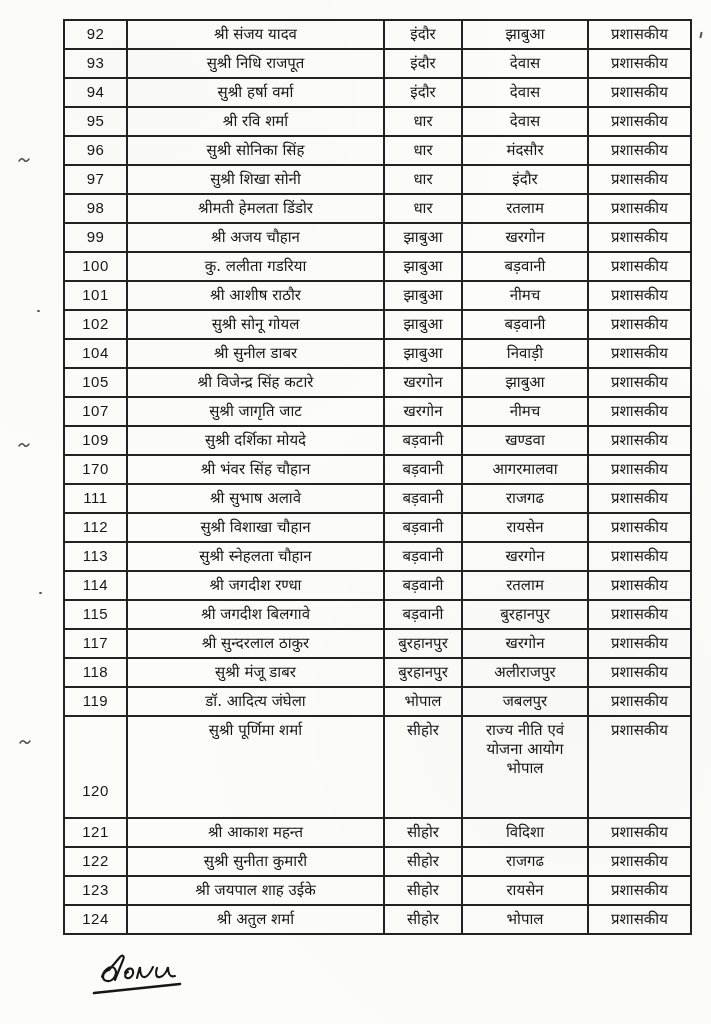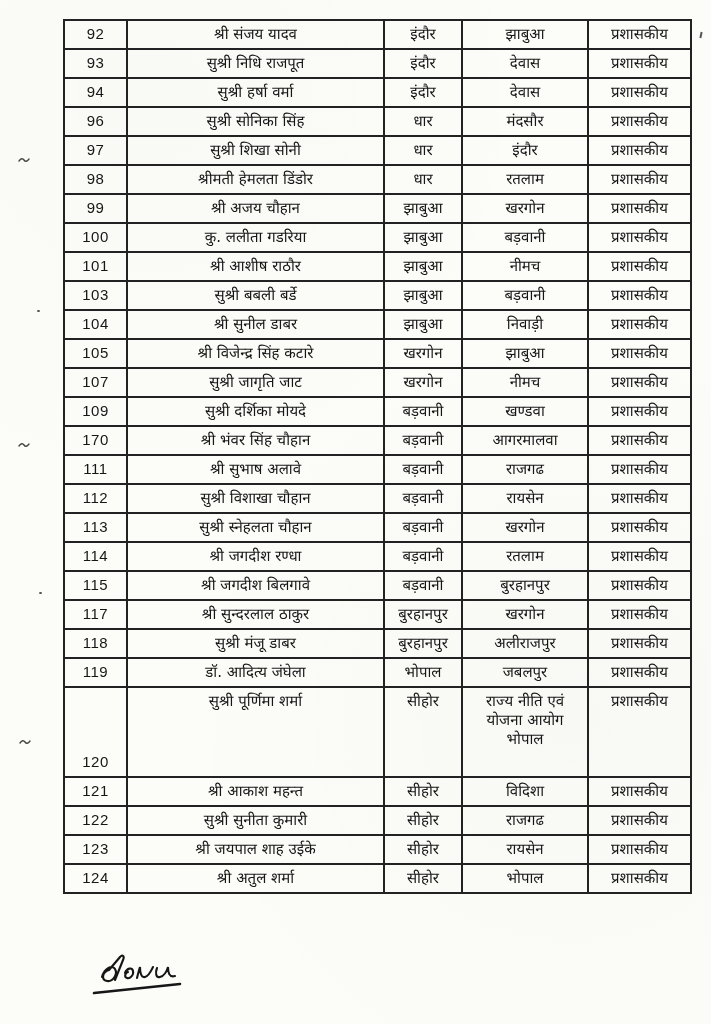--- a/index.html
+++ b/index.html
@@ -56,21 +56,21 @@
   col.c-category { width: 103px; }
 
   tr.tall td {
     height: 80px;
     vertical-align: top;
     padding-top: 4px;
     margin-top: 16px;
   }
   tr.tall td.col-sn {
     vertical-align: bottom;
-    padding-bottom: 4px;
+    padding-bottom: 16px;
   }
 
   .signature {
     position: absolute;
     left: 88px;
     top: 952px;
     width: 110px;
     height: 48px;
   }
   .signature svg { display: block; }
@@ -124,20 +124,27 @@
           <td class="col-category">प्रशासकीय</td>
         </tr>
         <tr>
           <td class="col-sn">94</td>
           <td class="col-name">सुश्री हर्षा वर्मा</td>
           <td class="col-from">इंदौर</td>
           <td class="col-to">देवास</td>
           <td class="col-category">प्रशासकीय</td>
         </tr>
         <tr>
+          <td class="col-sn">95</td>
+          <td class="col-name">श्री रवि शर्मा</td>
+          <td class="col-from">धार</td>
+          <td class="col-to">देवास</td>
+          <td class="col-category">प्रशासकीय</td>
+        </tr>
+        <tr>
           <td class="col-sn">96</td>
           <td class="col-name">सुश्री सोनिका सिंह</td>
           <td class="col-from">धार</td>
           <td class="col-to">मंदसौर</td>
           <td class="col-category">प्रशासकीय</td>
         </tr>
         <tr>
           <td class="col-sn">97</td>
           <td class="col-name">सुश्री शिखा सोनी</td>
           <td class="col-from">धार</td>
@@ -166,22 +173,22 @@
           <td class="col-category">प्रशासकीय</td>
         </tr>
         <tr>
           <td class="col-sn">101</td>
           <td class="col-name">श्री आशीष राठौर</td>
           <td class="col-from">झाबुआ</td>
           <td class="col-to">नीमच</td>
           <td class="col-category">प्रशासकीय</td>
         </tr>
         <tr>
-          <td class="col-sn">103</td>
-          <td class="col-name">सुश्री बबली बर्डे</td>
+          <td class="col-sn">102</td>
+          <td class="col-name">सुश्री सोनू गोयल</td>
           <td class="col-from">झाबुआ</td>
           <td class="col-to">बड़वानी</td>
           <td class="col-category">प्रशासकीय</td>
         </tr>
         <tr>
           <td class="col-sn">104</td>
           <td class="col-name">श्री सुनील डाबर</td>
           <td class="col-from">झाबुआ</td>
           <td class="col-to">निवाड़ी</td>
           <td class="col-category">प्रशासकीय</td>

